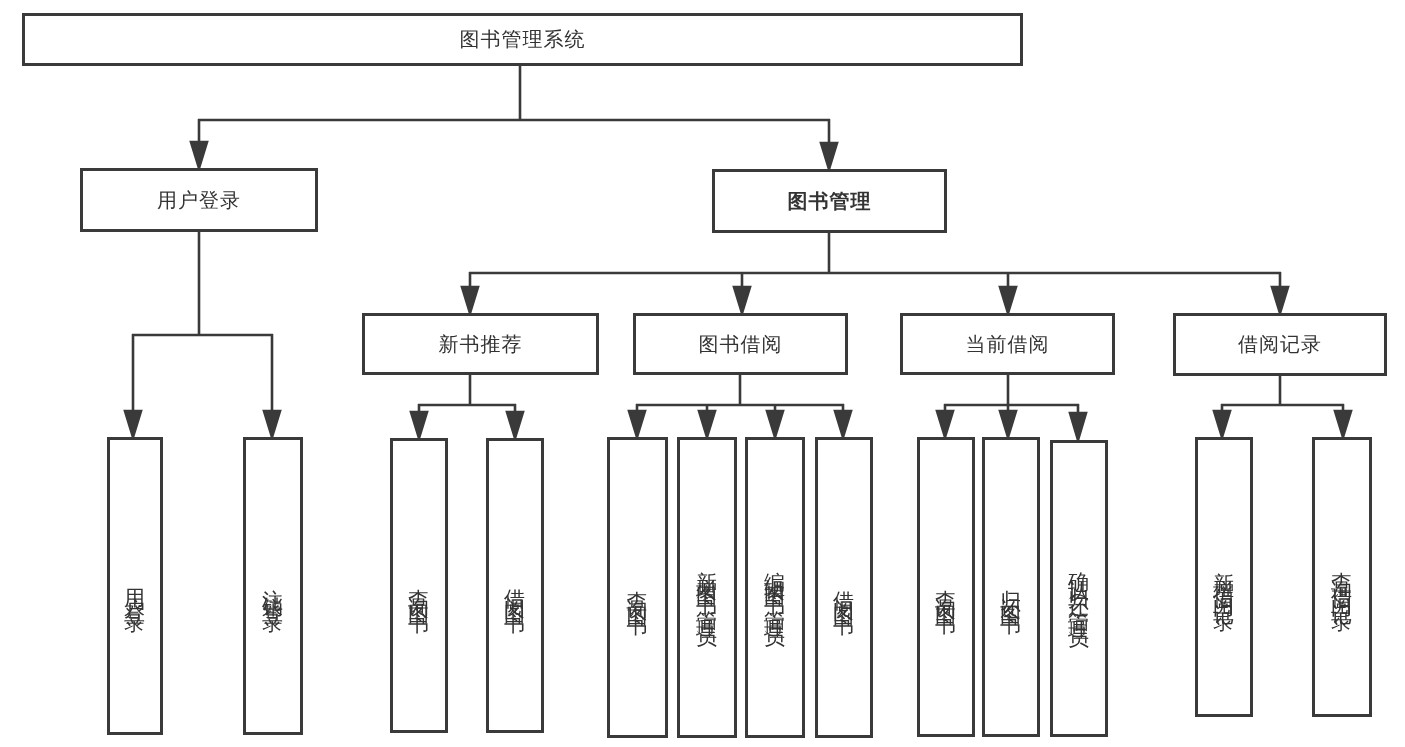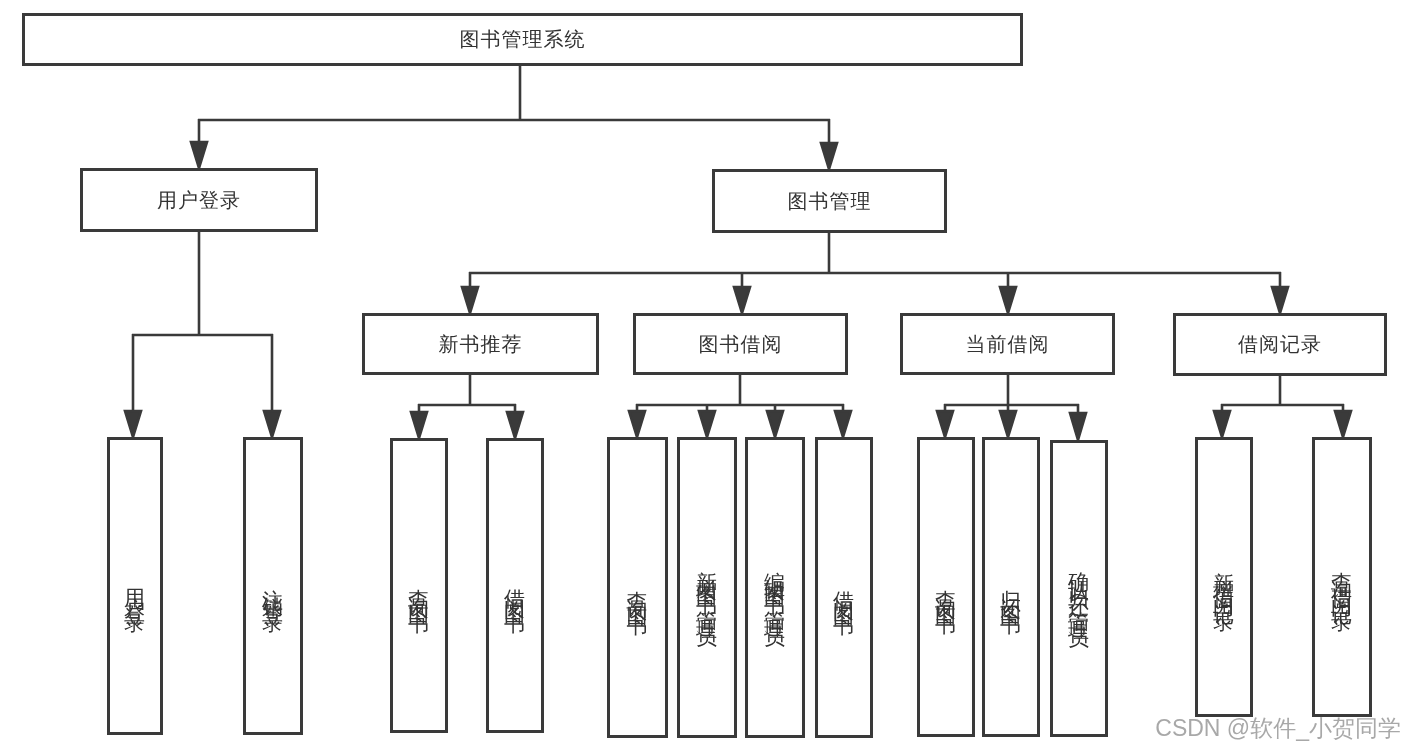--- a/index.html
+++ b/index.html
@@ -42,21 +42,21 @@
     text-orientation: mixed;
     font-size: 21px;
     line-height: 1;
     letter-spacing: 8px;
     padding-top: 4px;
   }
   
   .n-root        { left: 22px;   top: 13px;  width: 1001px; height: 53px; }
   
   .n-user-login  { left: 80px;   top: 168px; width: 238px; height: 64px; }
-  .n-book-mgmt   { left: 712px;  top: 169px; width: 235px; height: 64px; }
+  .n-book-mgmt   { left: 712px;  top: 169px; width: 235px; height: 64px; font-weight: bold; }
   
   .n-new-rec     { left: 362px;  top: 313px; width: 237px; height: 62px; }
   .n-book-borrow { left: 633px;  top: 313px; width: 215px; height: 62px; }
   .n-cur-borrow  { left: 900px;  top: 313px; width: 215px; height: 62px; }
   .n-records     { left: 1173px; top: 313px; width: 214px; height: 63px; }
   
   .l1  { left: 107px;  top: 437px; width: 56px; height: 298px; }
   .l2  { left: 243px;  top: 437px; width: 60px; height: 298px; }
   .l3  { left: 390px;  top: 438px; width: 58px; height: 295px; }
   .l4  { left: 486px;  top: 438px; width: 58px; height: 295px; }
@@ -167,14 +167,13 @@
   <div class="node v-node l5">查询图书</div>
   <div class="node v-node l6">新增图书（管理员）</div>
   <div class="node v-node l7">编辑图书（管理员）</div>
   <div class="node v-node l8">借阅图书</div>
   <div class="node v-node l9">查询图书</div>
   <div class="node v-node l10">归还图书</div>
   <div class="node v-node l11">确认归还（管理员）</div>
   <div class="node v-node l12">新增借阅记录</div>
   <div class="node v-node l13">查询借阅记录</div>
 
-  <div class="watermark">CSDN @软件_小贺同学</div>
 </div>
 
 </body></html>

